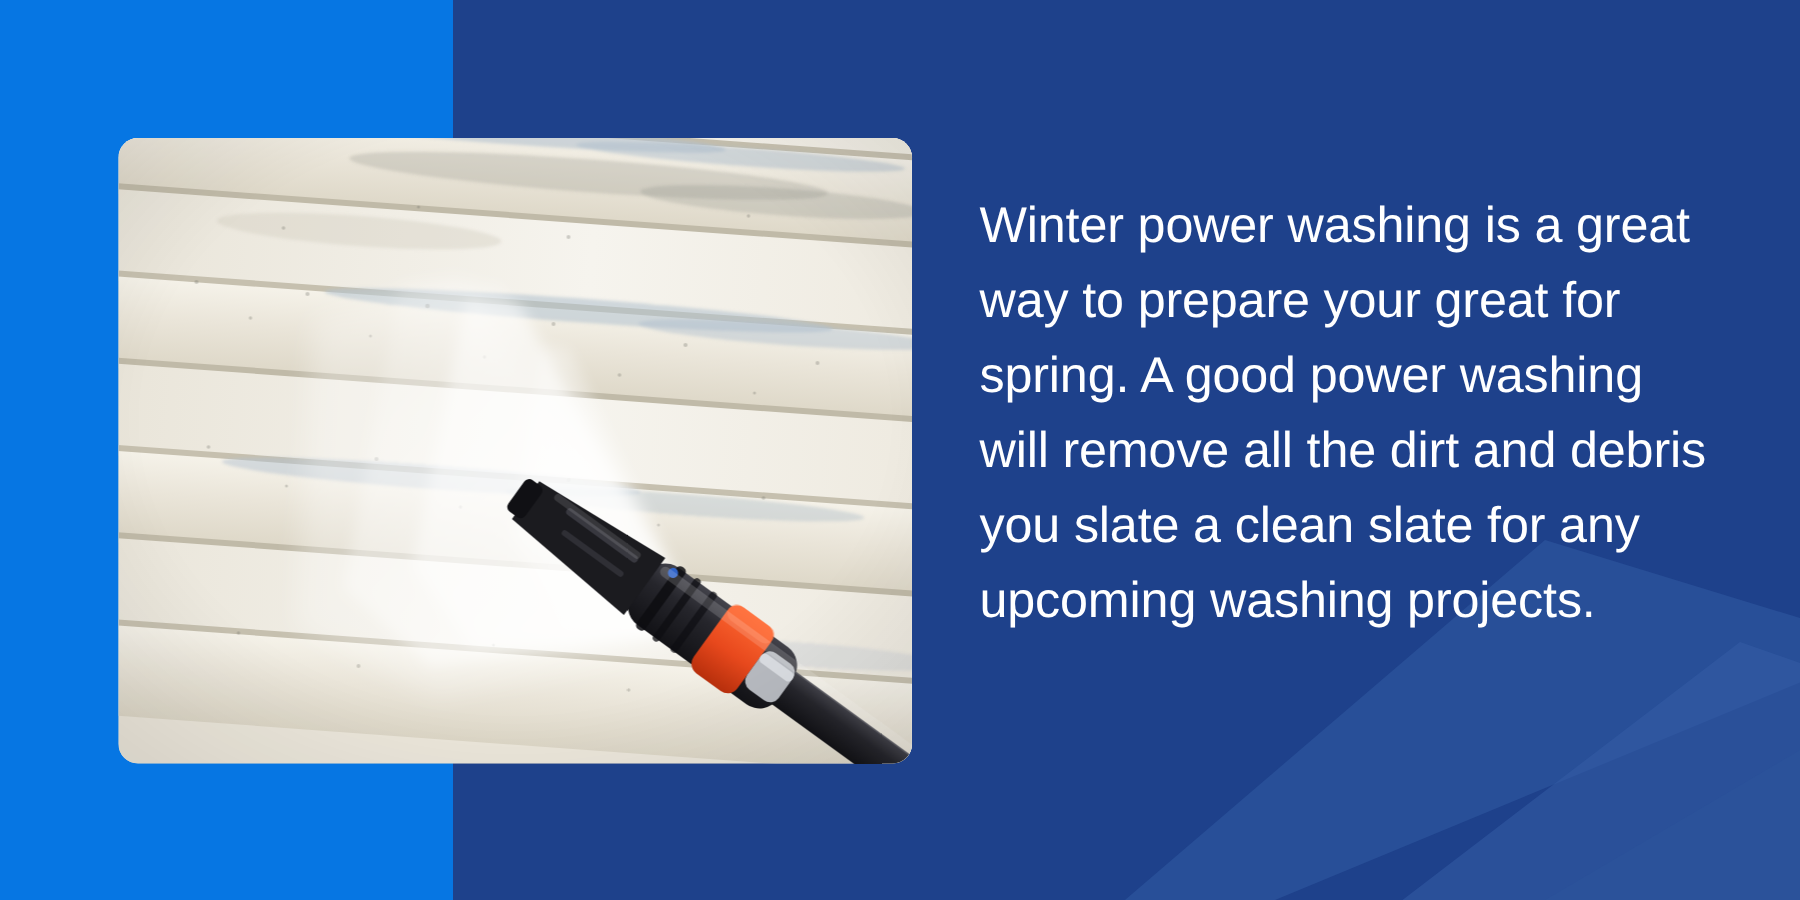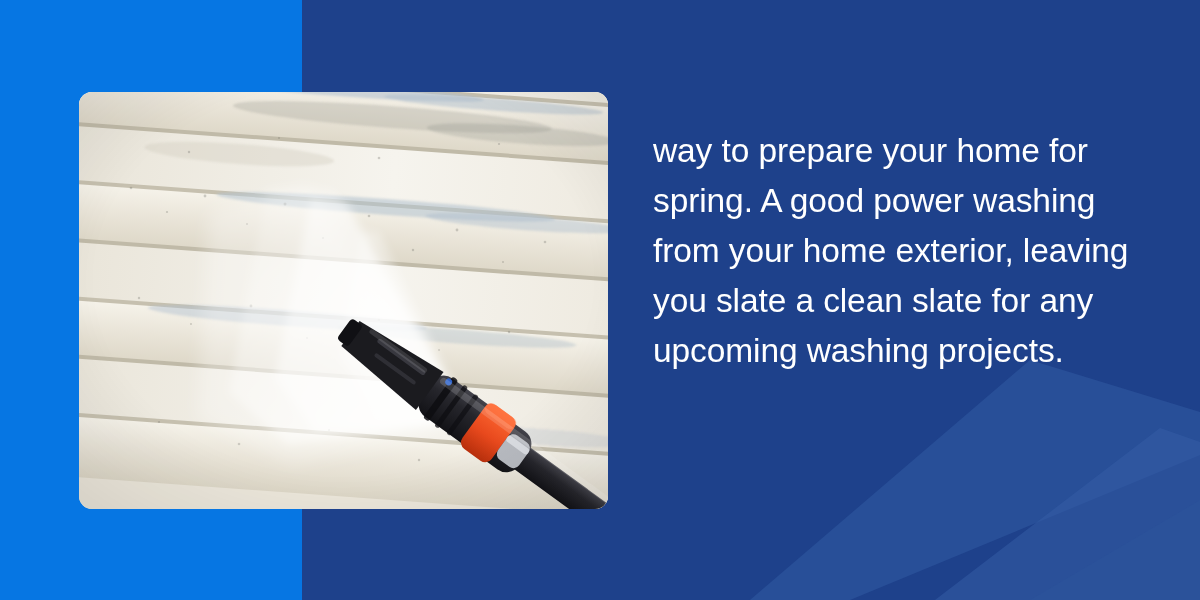--- a/index.html
+++ b/index.html
@@ -255,20 +255,21 @@
 
         <rect x="336" y="330" width="270" height="7" rx="3.5" fill="#ffffff" opacity="0.16"></rect>
         <rect x="250" y="333" width="70" height="5" rx="2.5" fill="#ffffff" opacity="0.12"></rect>
       </g>
 
       <rect x="0" y="0" width="529" height="417" fill="url(#vignette)"></rect>
     </svg>
   </div>
 
   <div class="copy-block">
-    <div class="copy-line">way to prepare your home for</div>
+    <div class="copy-line">Winter power washing is a great</div>
+    <div class="copy-line">way to prepare your great for</div>
     <div class="copy-line">spring. A good power washing</div>
-    <div class="copy-line">from your home exterior, leaving</div>
+    <div class="copy-line">will remove all the dirt and debris</div>
     <div class="copy-line">you slate a clean slate for any</div>
     <div class="copy-line">upcoming washing projects.</div>
   </div>
 
 </div>
 
 </body></html>

